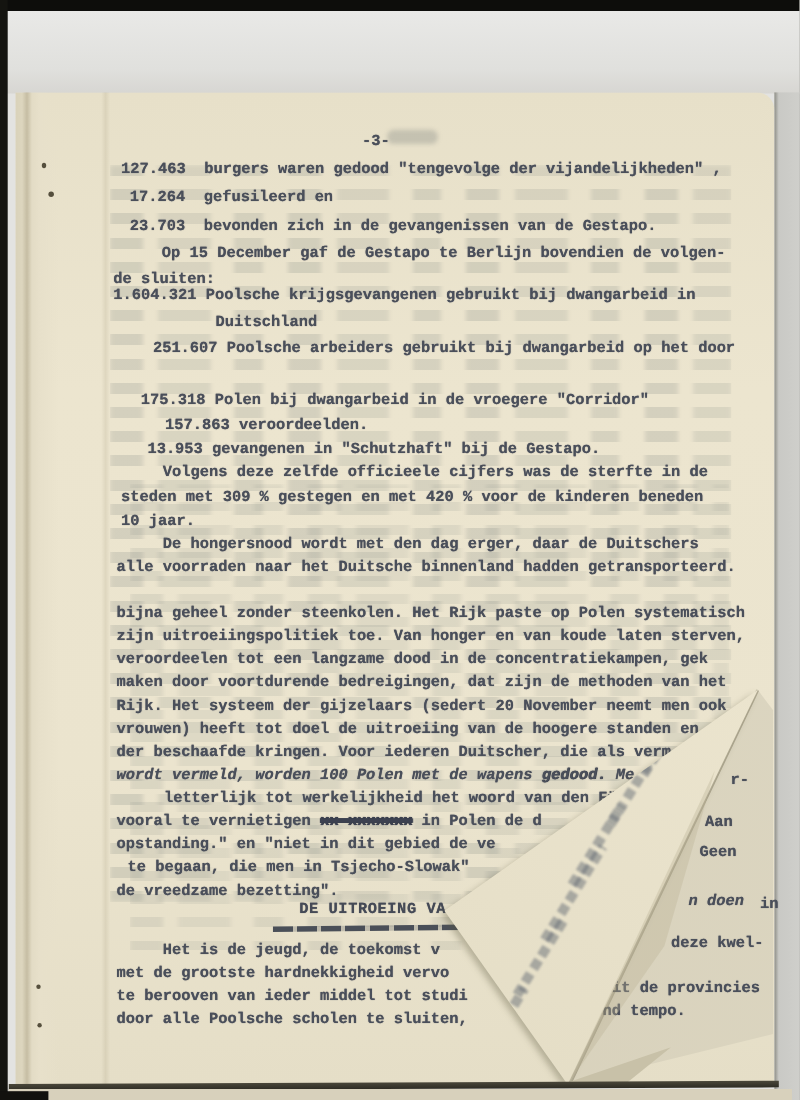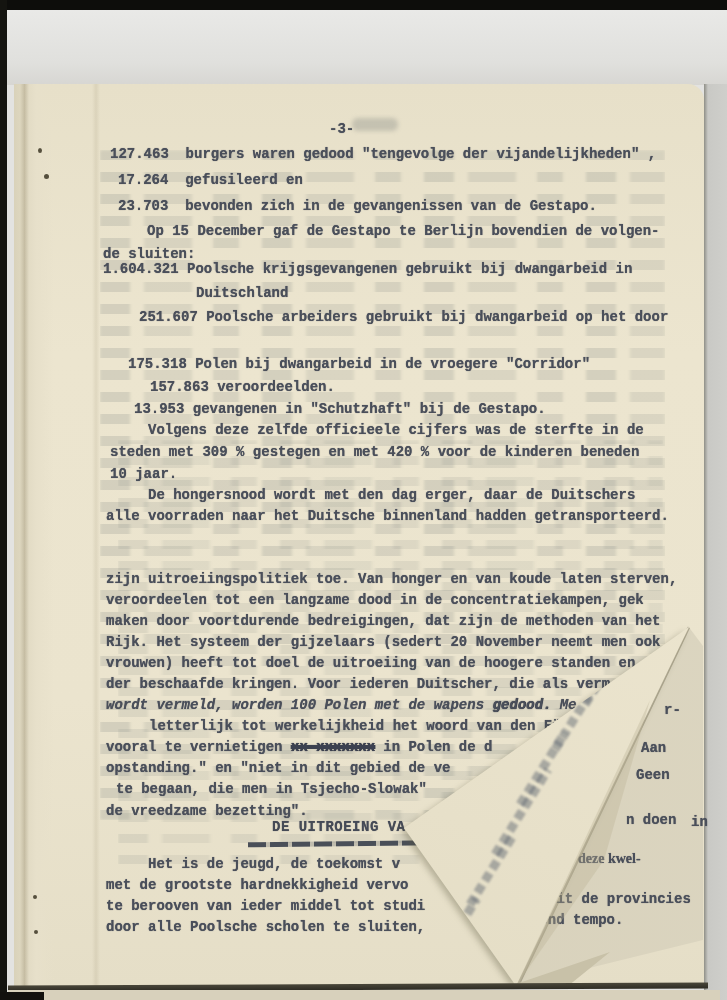--- a/index.html
+++ b/index.html
@@ -123,20 +123,21 @@
       <div class="line" style="left: 196px; top: 286px;">Duitschland</div>
       <div class="line" style="left: 139px; top: 310px;">251.607 Poolsche arbeiders gebruikt bij dwangarbeid op het door</div>
       <div class="line" style="left: 128px; top: 357px;">175.318 Polen bij dwangarbeid in de vroegere "Corridor"</div>
       <div class="line" style="left: 125px; top: 380px; margin-left: 25px;">157.863 veroordeelden.</div>
       <div class="line" style="left: 134px; top: 402px;">13.953 gevangenen in "Schutzhaft" bij de Gestapo.</div>
       <div class="line" style="left: 148px; top: 423px;">Volgens deze zelfde officieele cijfers was de sterfte in de</div>
       <div class="line" style="left: 110px; top: 445px;">steden met 309 % gestegen en met 420 % voor de kinderen beneden</div>
       <div class="line" style="left: 110px; top: 467px;">10 jaar.</div>
       <div class="line" style="left: 148px; top: 488px;">De hongersnood wordt met den dag erger, daar de Duitschers</div>
       <div class="line" style="left: 106px; top: 509px;">alle voorraden naar het Duitsche binnenland hadden getransporteerd.</div>
+      <div class="line" style="left: 106px; top: 551px;">bijna geheel zonder steenkolen. Het Rijk paste op Polen systematisch</div>
       <div class="line" style="left: 106px; top: 572px;">zijn uitroeiingspolitiek toe. Van honger en van koude laten sterven,</div>
       <div class="line" style="left: 106px; top: 593px;">veroordeelen tot een langzame dood in de concentratiekampen, gek</div>
       <div class="line" style="left: 106px; top: 614px;">maken door voortdurende bedreigingen, dat zijn de methoden van het</div>
       <div class="line" style="left: 106px; top: 635px;">Rijk. Het systeem der gijzelaars (sedert 20 November neemt men ook</div>
       <div class="line" style="left: 106px; top: 656px;">vrouwen) heeft tot doel de uitroeiing van de hoogere standen en</div>
       <div class="line" style="left: 106px; top: 677px;">der beschaafde kringen. Voor iederen Duitscher, die als verm</div>
       <div class="line" style="left: 106px; top: 698px; font-style: italic;"><span>wordt vermeld, worden 100 Polen met de wapens </span><span class="b">gedood.</span><span> Me</span></div>
       <div class="line" style="left: 106px; top: 719px; margin-left: 43px;">letterlijk tot werkelijkheid het woord van den Führer</div>
       <div class="line" style="left: 106px; top: 740px;"><span>vooral te vernietigen </span><span class="struck">xx xxxxxxx</span><span> in Polen de d</span></div>
       <div class="line" style="left: 106px; top: 761px;">opstanding." en "niet in dit gebied de ve</div>
@@ -144,22 +145,22 @@
       <div class="line" style="left: 106px; top: 804px;">de vreedzame bezetting".</div>
       <div class="line heading" style="left: 272px; top: 820px;">DE UITROEING VA</div>
       <div class="line" style="left: 148px; top: 857px;">Het is de jeugd, de toekomst v</div>
       <div class="line" style="left: 106px; top: 878px;">met de grootste hardnekkigheid vervo</div>
       <div class="line" style="left: 106px; top: 899px;">te berooven van ieder middel tot studi</div>
       <div class="line" style="left: 106px; top: 920px;">door alle Poolsche scholen te sluiten,</div>
       <div class="line" style="left: 664px; top: 703px;">r-</div>
       <div class="line" style="left: 641px; top: 741px;">Aan</div>
       <div class="line" style="left: 636px; top: 768px;">Geen</div>
       <div class="line" style="left: 650px; top: 815px; margin-left: 41px;">in</div>
-      <div class="line" style="left: 626px; top: 813px;">n doen</div>
-      <div class="line" style="left: 578px; top: 851px; font-family: Liberation Serif, serif;">deze kwel-</div>
+      <div class="line" style="left: 626px; top: 813px; font-style: italic;">n doen</div>
+      <div class="line" style="left: 610px; top: 851px;">deze kwel-</div>
       <div class="line" style="left: 548px; top: 892px;">uit de provincies</div>
       <div class="line" style="left: 531px; top: 913px;">gend tempo.</div>
     </div>
 
   <div class="abs underline-bar"></div>
   <div class="abs crease-shadow"></div>
 
   <div class="abs flap-wrap">
     <div class="flap">
       <div class="fmark" style="left:585px;top:700px;width:70px;"></div>

